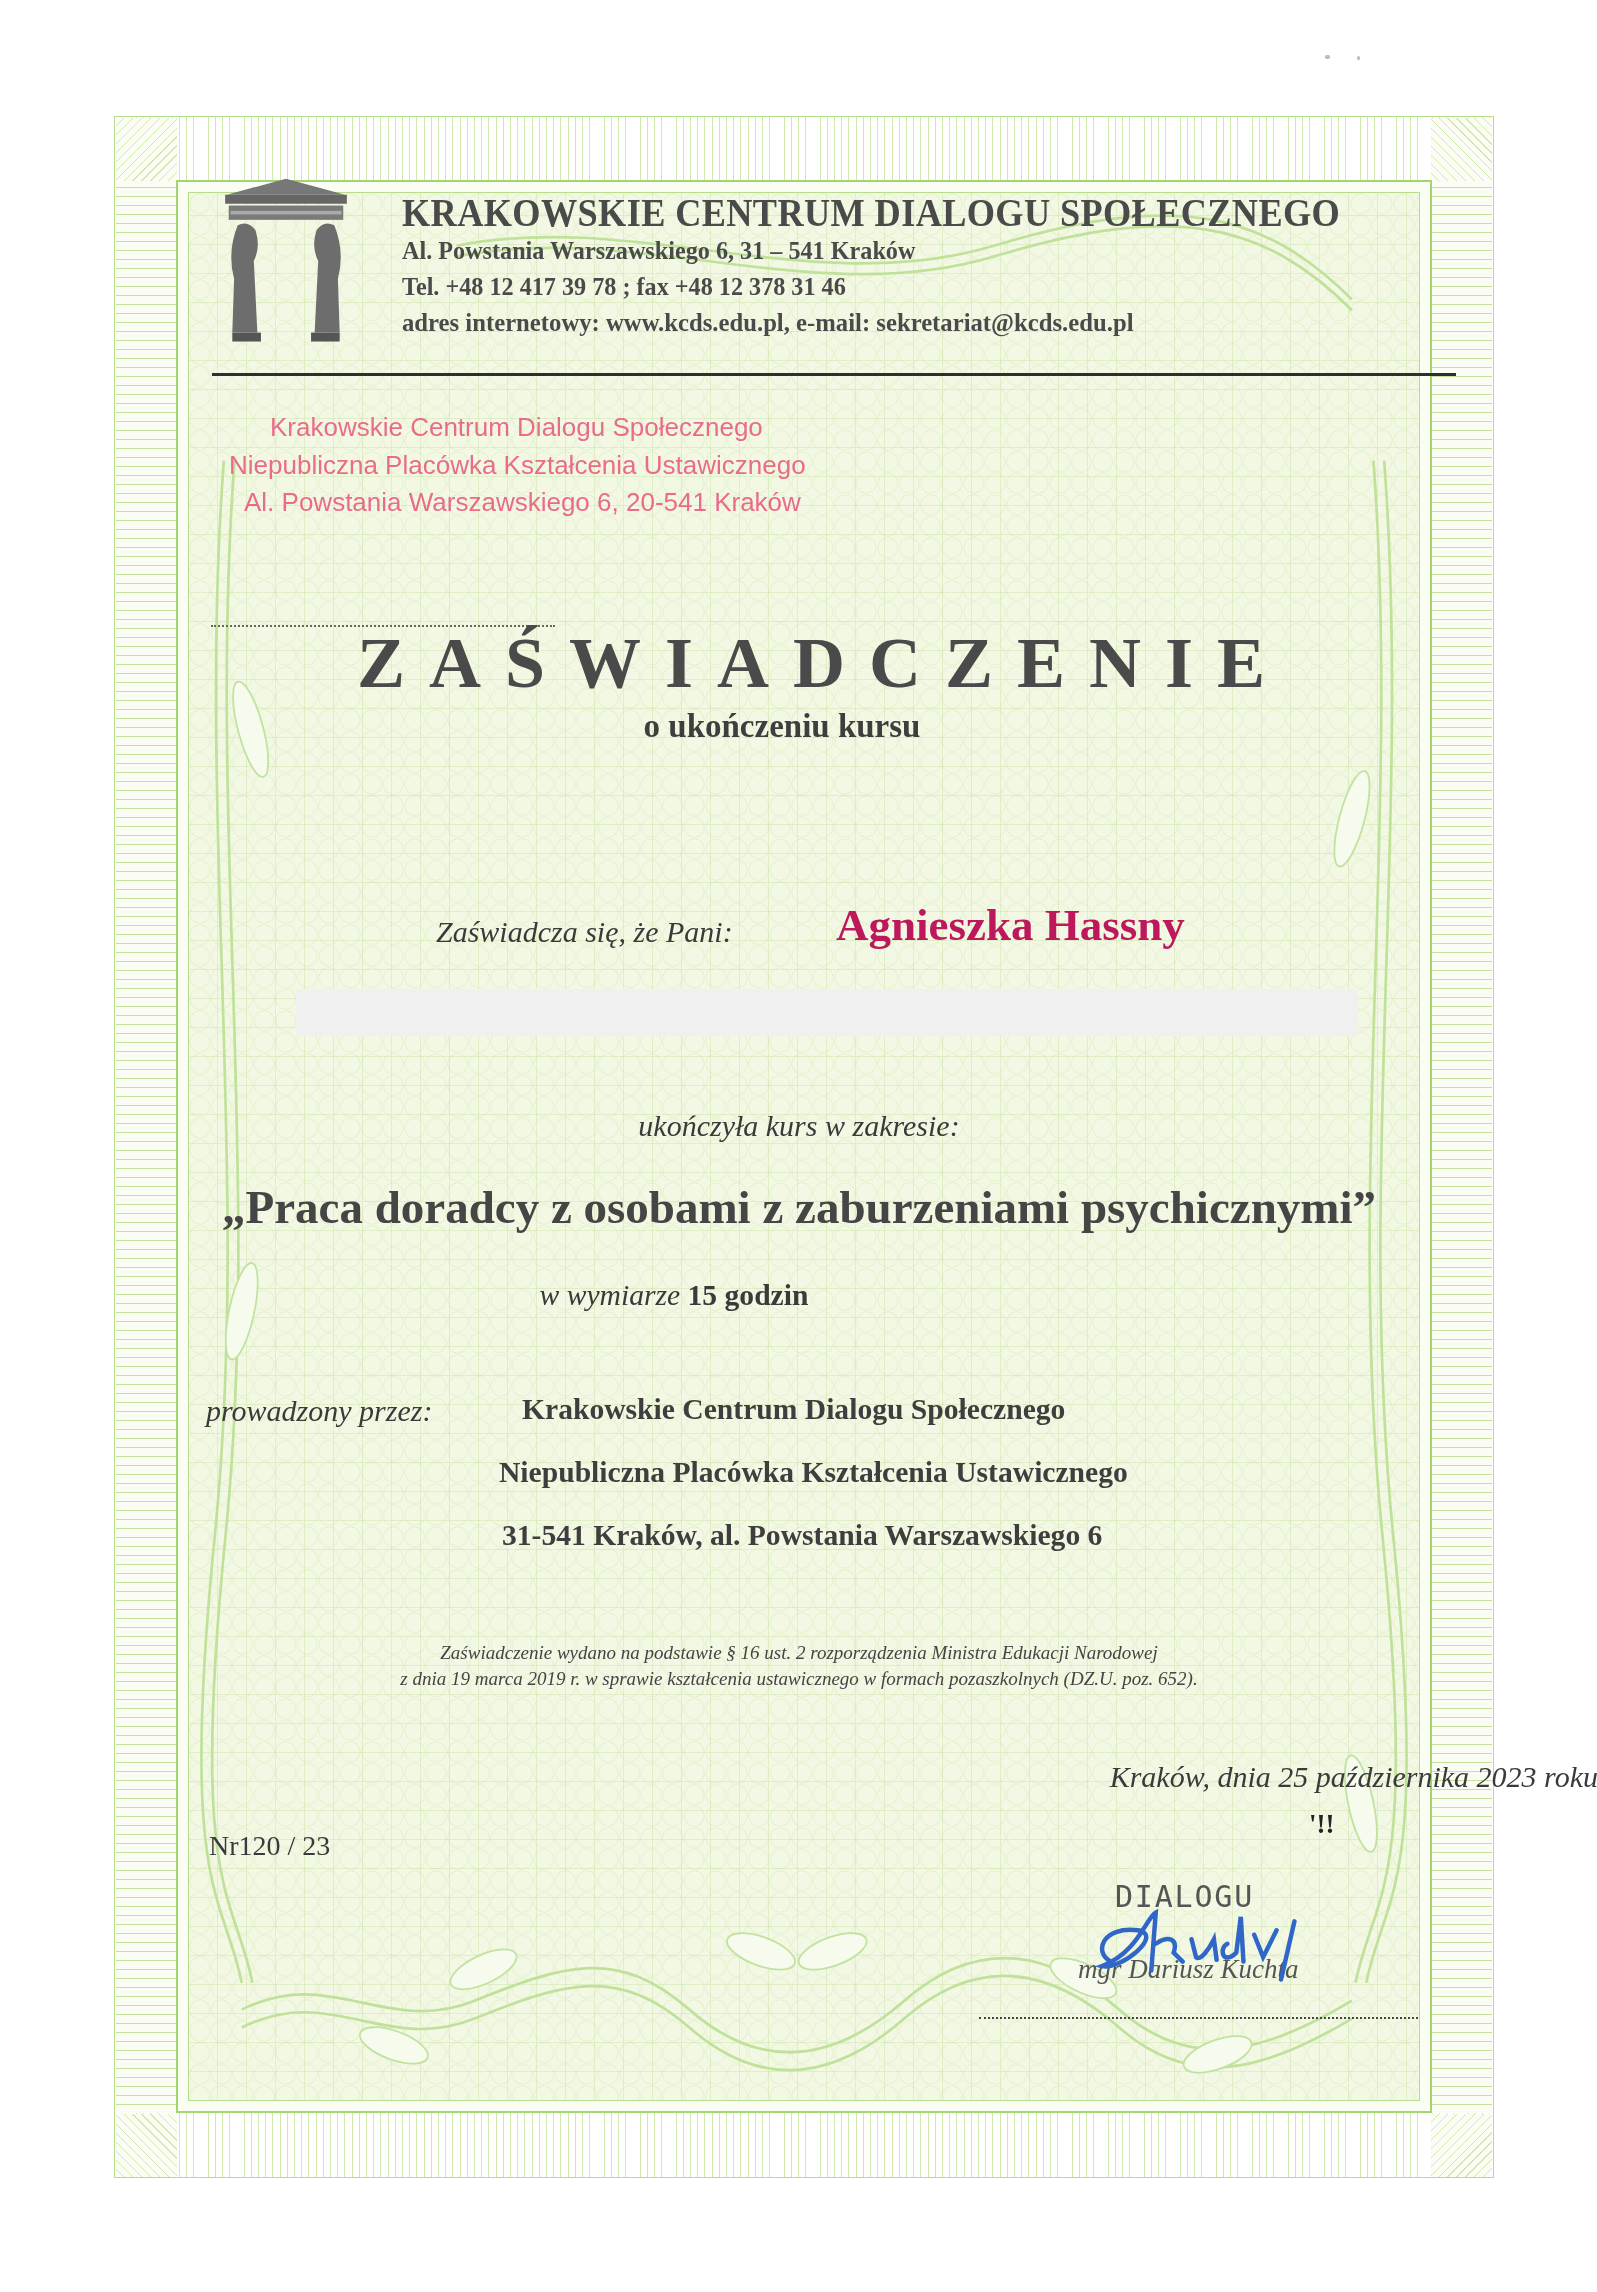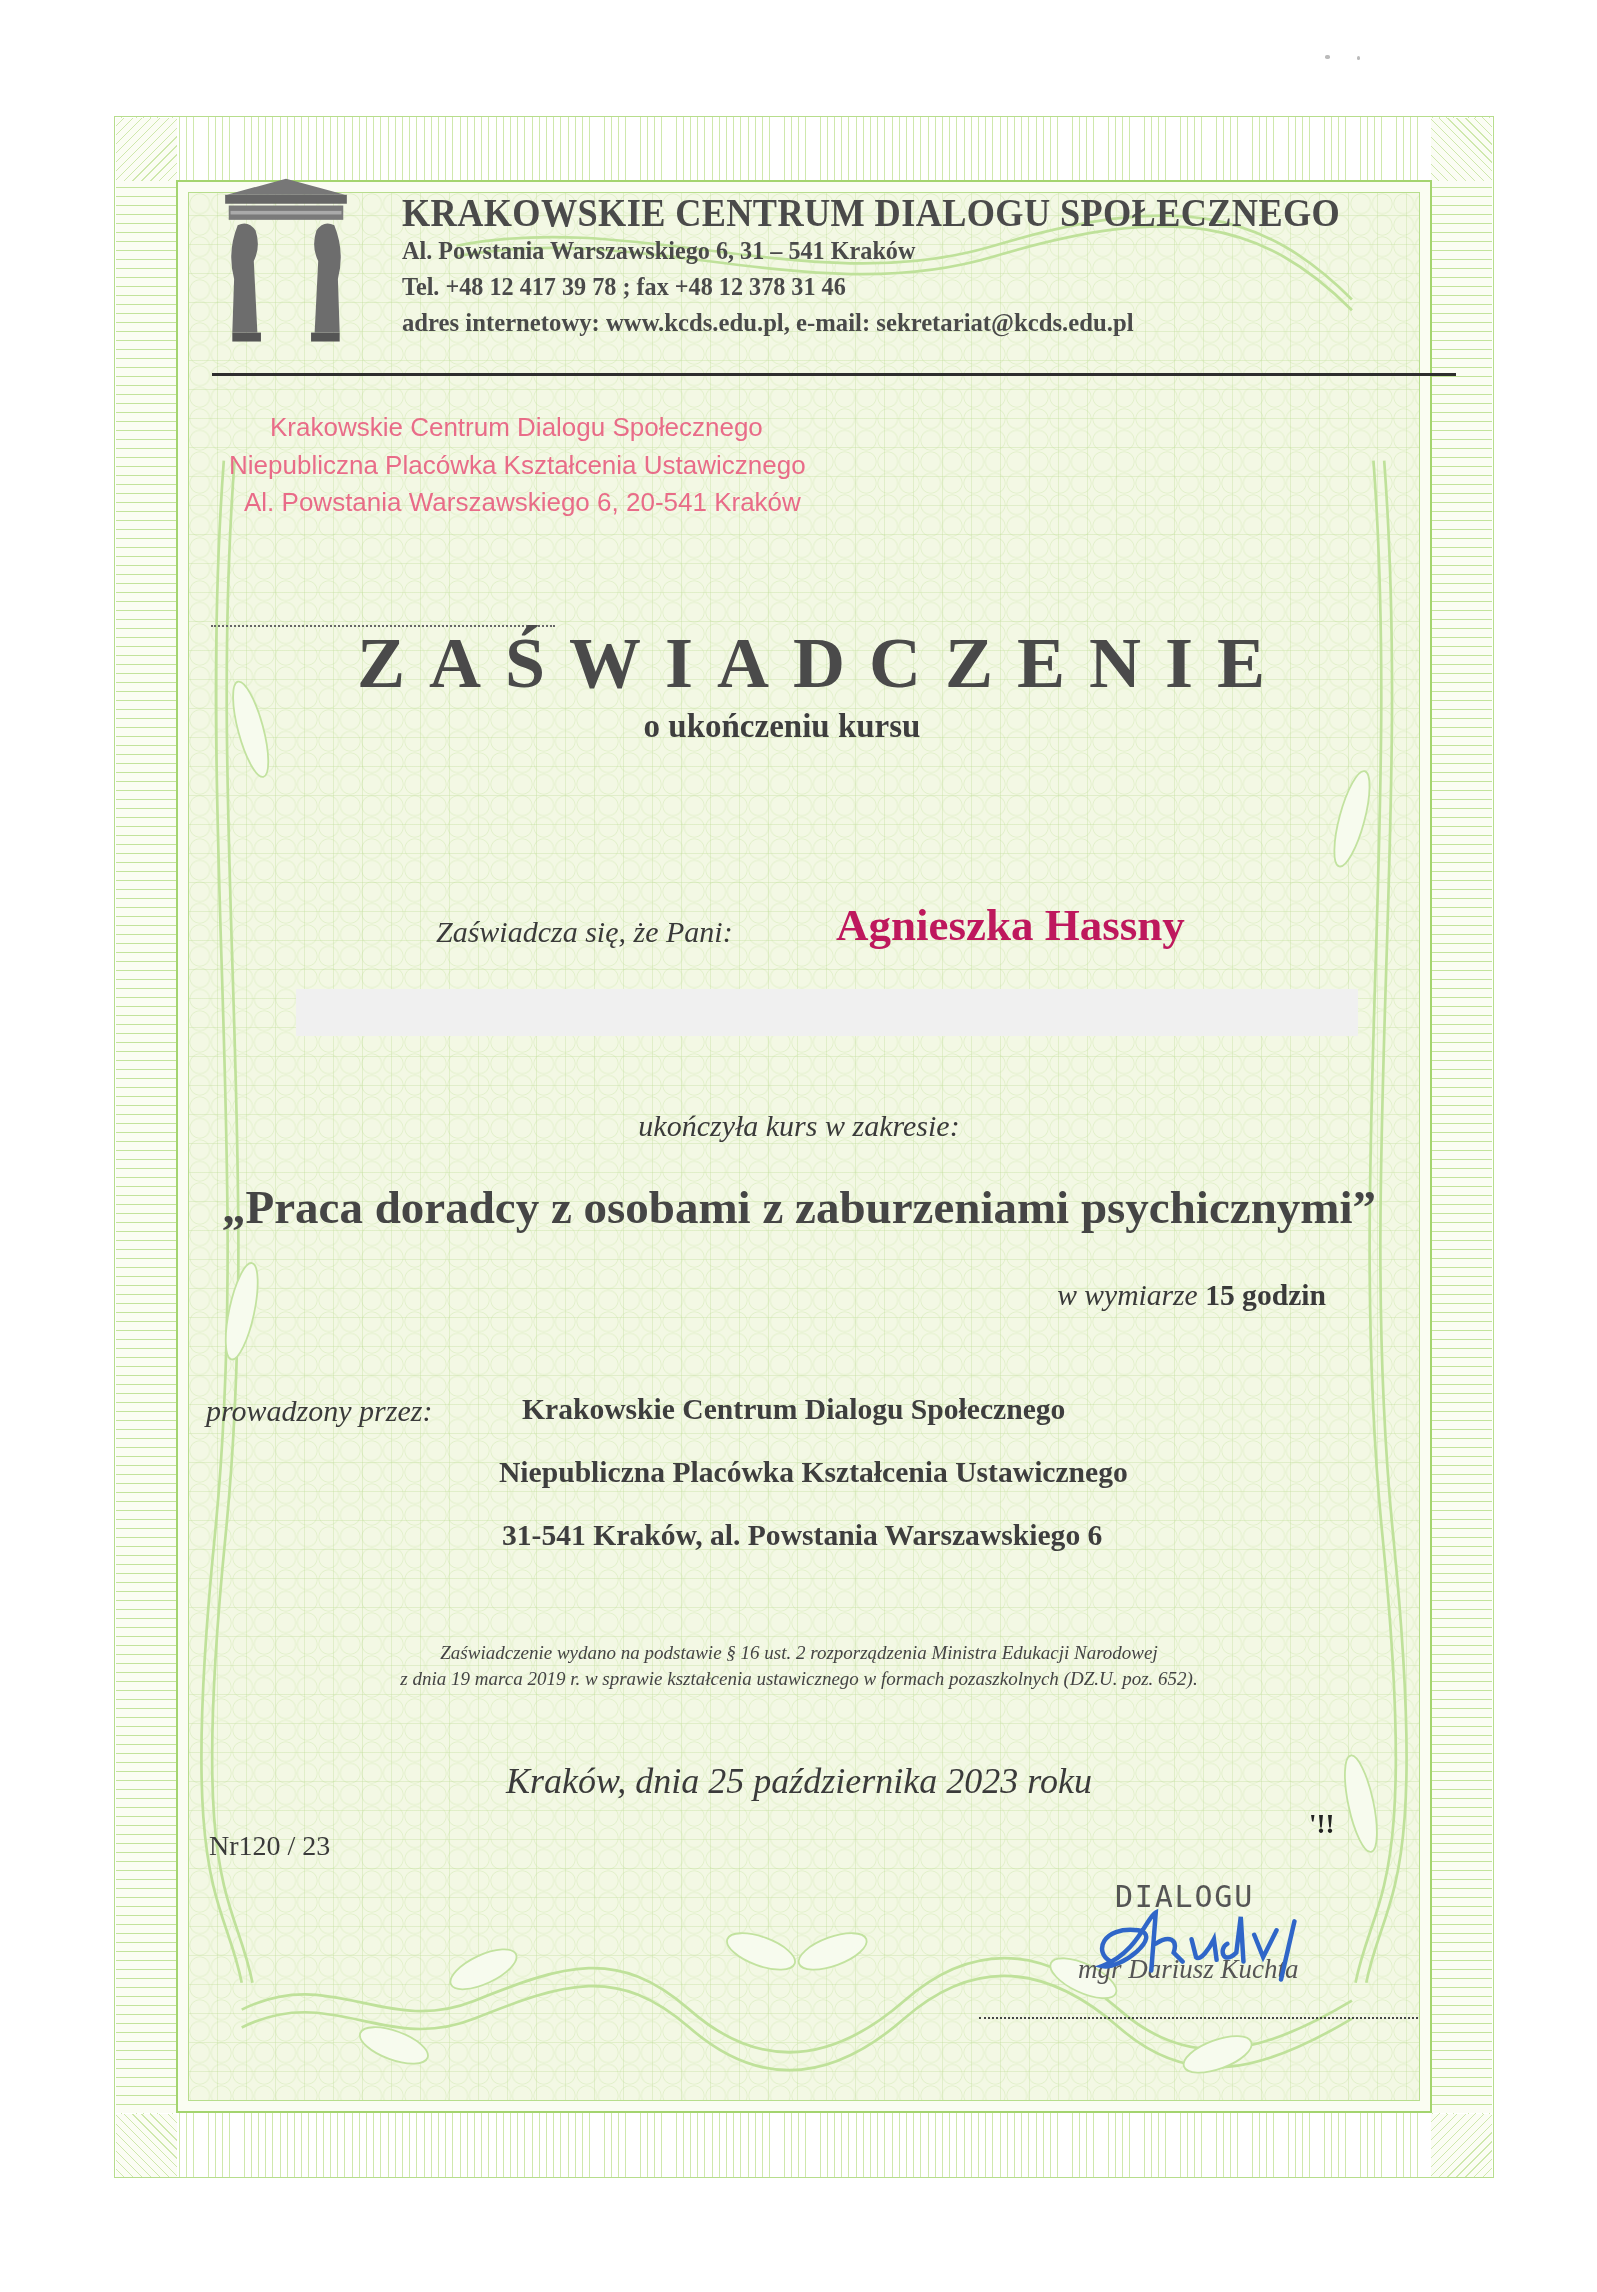--- a/index.html
+++ b/index.html
@@ -66,35 +66,35 @@
   .center { text-align:center; white-space:nowrap; }
   #doc-title { left:0; width:1598px; top:622px; font-size:72px; font-weight:bold; letter-spacing:24px; padding-left:24px; color:#4a4a4a; }
   #doc-subtitle { left:0; width:1564px; top:708px; font-size:33px; font-weight:bold; color:#3e3e3e; }
 
   #certify-label { left:436px; top:915px; font-size:30px; font-style:italic; color:#3a3a3a; white-space:nowrap; }
   #recipient-name { left:836px; top:899px; font-size:45px; font-weight:bold; color:#be185d; white-space:nowrap; }
   #redacted-box { left:296px; top:989px; width:1062px; height:47px; background:#f0f0f0; }
 
   #course-intro { left:0; width:1598px; top:1109px; font-size:30px; font-style:italic; color:#3a3a3a; }
   #course-title { left:0; width:1598px; top:1180px; font-size:47px; font-weight:bold; color:#454545; }
-  #course-hours { left:2px; width:1324px; top:1279px; font-size:29.6px; color:#3a3a3a;text-align:right; }
+  #course-hours { left:12px; width:1324px; top:1279px; font-size:29.6px; color:#3a3a3a; }
   #course-hours .it { font-style:italic; }
   #course-hours .b { font-weight:bold; }
 
   #run-by-label { left:206px; top:1394px; font-size:30px; font-style:italic; color:#3a3a3a; white-space:nowrap; }
   .org-line { font-size:29.6px; font-weight:bold; color:#3e3e3e; white-space:nowrap; }
   #run-by-1 { left:522px; top:1393px; }
   #run-by-2 { left:499px; top:1456px; }
   #run-by-3 { left:502px; top:1519px; }
 
   .legal { left:0; width:1598px; font-size:19px; font-style:italic; color:#444; }
   #legal-1 { top:1642px; }
   #legal-2 { top:1668px; }
 
-  #issue-date { left:0; width:1598px; top:1760px; font-size:36px; font-style:italic; color:#3a3a3a; }
+  #issue-date { left:0; width:1598px; top:1760px; font-size:30px; font-style:italic; color:#3a3a3a;text-align:right; }
   #cert-number { left:209px; top:1830px; font-size:28px; color:#3a3a3a; white-space:nowrap; }
   #cert-number .num { margin-left:0; }
 
   #corner-mark { left:1309px; top:1809px; font-size:27px; font-weight:bold; color:#222; }
   #director-title { left:1115px; top:1879px; font-family:"DejaVu Sans Mono", monospace; font-size:30px; color:#555; letter-spacing:1.8px; white-space:nowrap; }
   #signature { left:1084px; top:1899px; width:233px; height:85px; }
   #director-name { left:1078px; top:1954px; font-size:27px; font-style:italic; color:#555; white-space:nowrap; }
   #dotted-sign { left:979px; top:2017px; width:439px; border-top:2.7px dotted #444; }
 
   .speck { width:5.4px; height:3.6px; background:#bbb; border-radius:1.8px; }

